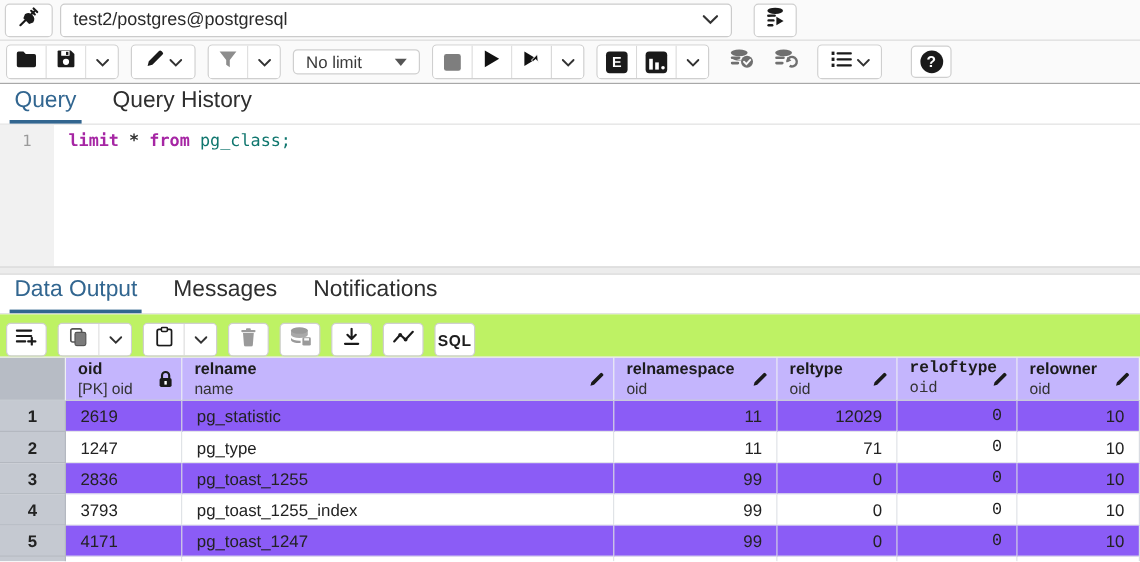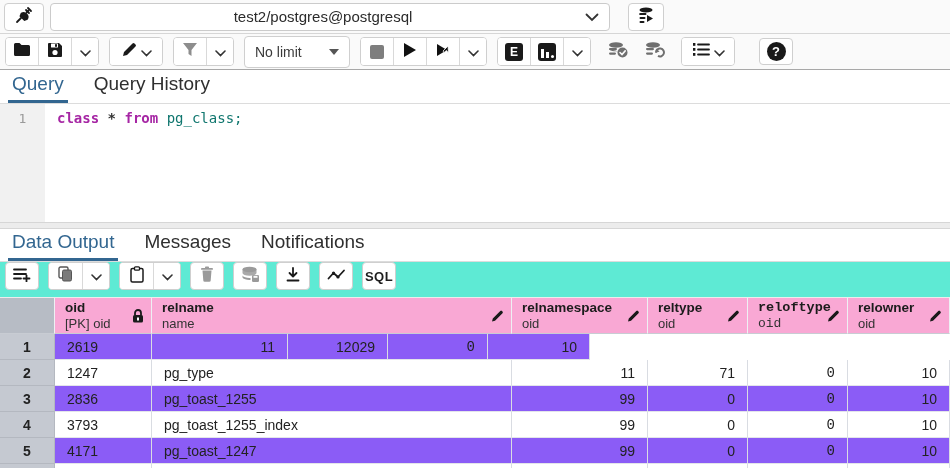--- a/index.html
+++ b/index.html
@@ -13,29 +13,29 @@
   .grp { display:flex; background:#fff; border:1px solid #cfcfcf; border-radius:4px; overflow:hidden; }
   .grp .cell { display:flex; align-items:center; justify-content:center; border-right:1px solid #d9d9d9; background:#fff; }
   .grp .cell:last-child { border-right:none; }
 
   
   .connbar { height:34px; background:#fafafa; border-bottom:1px solid #d6d6d6;
     display:flex; align-items:center; padding:0 4px; gap:6px; flex:0 0 auto; }
   .connbar .icon-btn { width:40px; height:28px; }
   .combo { width:560px; height:28px; background:#fff; border:1px solid #cbcbcb; border-radius:4px;
     display:flex; align-items:center; padding:0 10px; font-size:15px; color:#2b2b2b; }
-  .combo .combo-text { flex:1;text-align:center; }
+  .combo .combo-text { flex:1; }
   .dbbtn { width:36px; height:28px; margin-left:12px; }
 
   
   .toolbar { height:36px; background:#fafafa; border-bottom:1px solid #a8a8a8;
     display:flex; align-items:center; padding:0 5px; gap:10px; flex:0 0 auto; }
   .toolbar .cell { width:33px; height:27px; }
   .toolbar .cell.narrow { width:26px; }
-  .limit-select { width:106px; height:32px; background:#fff; border:1px solid #cfcfcf; border-radius:4px;
+  .limit-select { width:106px; height:21px; background:#fff; border:1px solid #cfcfcf; border-radius:4px;
     display:flex; align-items:center; justify-content:space-between; padding:0 10px; font-size:14px; color:#3a3a3a; }
   .caret { width:0; height:0; border-left:5px solid transparent; border-right:5px solid transparent; border-top:6px solid #555; }
   .help-btn { width:34px; height:27px; margin-left:14px; }
 
   
   .tabs { display:flex; align-items:flex-end; height:34px; border-bottom:1px solid #dcdcdc;
     background:#fff; padding-left:10px; gap:26px; flex:0 0 auto; }
   .tab { font-size:19px; color:#2f2f2f; padding:7px 2px 8px 2px; position:relative; cursor:pointer; }
   .tab.active { color:#326690; }
   .tab.active::after { content:""; position:absolute; left:-2px; right:-2px; bottom:0; height:3px; background:#326690; }
@@ -45,32 +45,32 @@
   .gutter { width:45px; background:#f1f1f1; font-family:"DejaVu Sans Mono", monospace;
     font-size:13px; color:#9a9a9a; text-align:center; padding-top:7px; }
   .code-area { flex:1; padding:6px 0 0 12px; font-family:"DejaVu Sans Mono", monospace; font-size:14px; }
   .kw { color:#a626a4; font-weight:bold; }
   .op { color:#333; font-weight:bold; }
   .ident { color:#0f766e; }
 
   .splitter { height:7px; background:#ececec; border-top:1px solid #d6d6d6; border-bottom:1px solid #d6d6d6; flex:0 0 auto; }
 
   
-  .out-toolbar { height:36px; background:#5eead4; display:flex; align-items:flex-start;
+  .out-toolbar { height:36px; background:#bef264; display:flex; align-items:flex-end;
     padding:0 5px; gap:9px; flex:0 0 auto; border-bottom:1px solid #ececec; }
   .out-toolbar .btn, .out-toolbar .cell { width:34px; height:28px; }
   .sql-btn { width:44px; height:28px; font-weight:bold; font-size:13px; color:#1d1d1d; letter-spacing:0.5px; }
 
   
   .grid { flex:1; overflow:hidden; background:#fff; }
   .grow { display:flex; }
   .gcell { border-right:1px solid #d9dce2; border-bottom:1px solid #e3e5ea; overflow:hidden;
     white-space:nowrap; display:flex; align-items:center; font-size:14px; }
   .c0{width:55px;} .c1{width:97px;} .c2{width:360px;} .c3{width:136px;} .c4{width:100px;} .c5{width:100px;font-family:Liberation Mono, monospace;} .c6{width:102px;}
-  .hcell { background:#f9a8d4; border-right:1px solid #eef0f3; border-bottom:1px solid #c8ccd3;
+  .hcell { background:#c4b5fd; border-right:1px solid #eef0f3; border-bottom:1px solid #c8ccd3;
     height:36px; display:flex; align-items:center; padding:0 6px 0 10px; position:relative; }
   .hcorner { background:#b7bcc5; }
   .htxt { line-height:16px; }
   .hname { font-weight:bold; font-size:13.5px; color:#1c1c1c; }
   .hsub { font-size:13px; color:#333; }
   .hicon { position:absolute; right:7px; top:50%; transform:translateY(-50%); display:flex; }
   .rnum { background:#c5c9d1; justify-content:center; font-weight:bold; color:#222;
     border-right:1px solid #b4b8c0; border-bottom:1px solid #b4b8c0; }
   .drow .gcell { height:26px; }
   .drow.odd .data { background:#8b5cf6; }
@@ -268,21 +268,21 @@
   <div class="tabs">
     <div class="tab active">Query</div>
     <div class="tab">Query History</div>
   </div>
 
   <div class="editor">
     <div class="gutter">
       <span>1</span>
     </div>
     <div class="code-area">
-      <span class="kw">class</span>
+      <span class="kw">limit</span>
       <span class="op">*</span>
       <span class="kw">from</span>
       <span class="ident">pg_class;</span>
     </div>
   </div>
 
   <div class="splitter"></div>
 
   <div class="tabs" style="height:33px">
     <div class="tab active">Data Output</div>
@@ -432,20 +432,21 @@
             <svg width="13" height="13" viewBox="0 0 13 13">
               <path d="M1 12 l0.8 -3 7.5 -7.5 a1.1 1.1 0 0 1 1.6 0 l0.6 0.6 a1.1 1.1 0 0 1 0 1.6 L4 11.2 z" fill="#1a1a1a"></path>
             </svg>
           </span>
       </div>
     </div>
 
     <div class="grow drow odd">
       <div class="gcell c0 rnum">1</div>
       <div class="gcell c1 data cell-left">2619</div>
+      <div class="gcell c2 data cell-left">pg_statistic</div>
       <div class="gcell c3 data cell-right">11</div>
       <div class="gcell c4 data cell-right">12029</div>
       <div class="gcell c5 data cell-right">0</div>
       <div class="gcell c6 data cell-right">10</div>
     </div>
 
     <div class="grow drow even">
       <div class="gcell c0 rnum">2</div>
       <div class="gcell c1 data cell-left">1247</div>
       <div class="gcell c2 data cell-left">pg_type</div>

